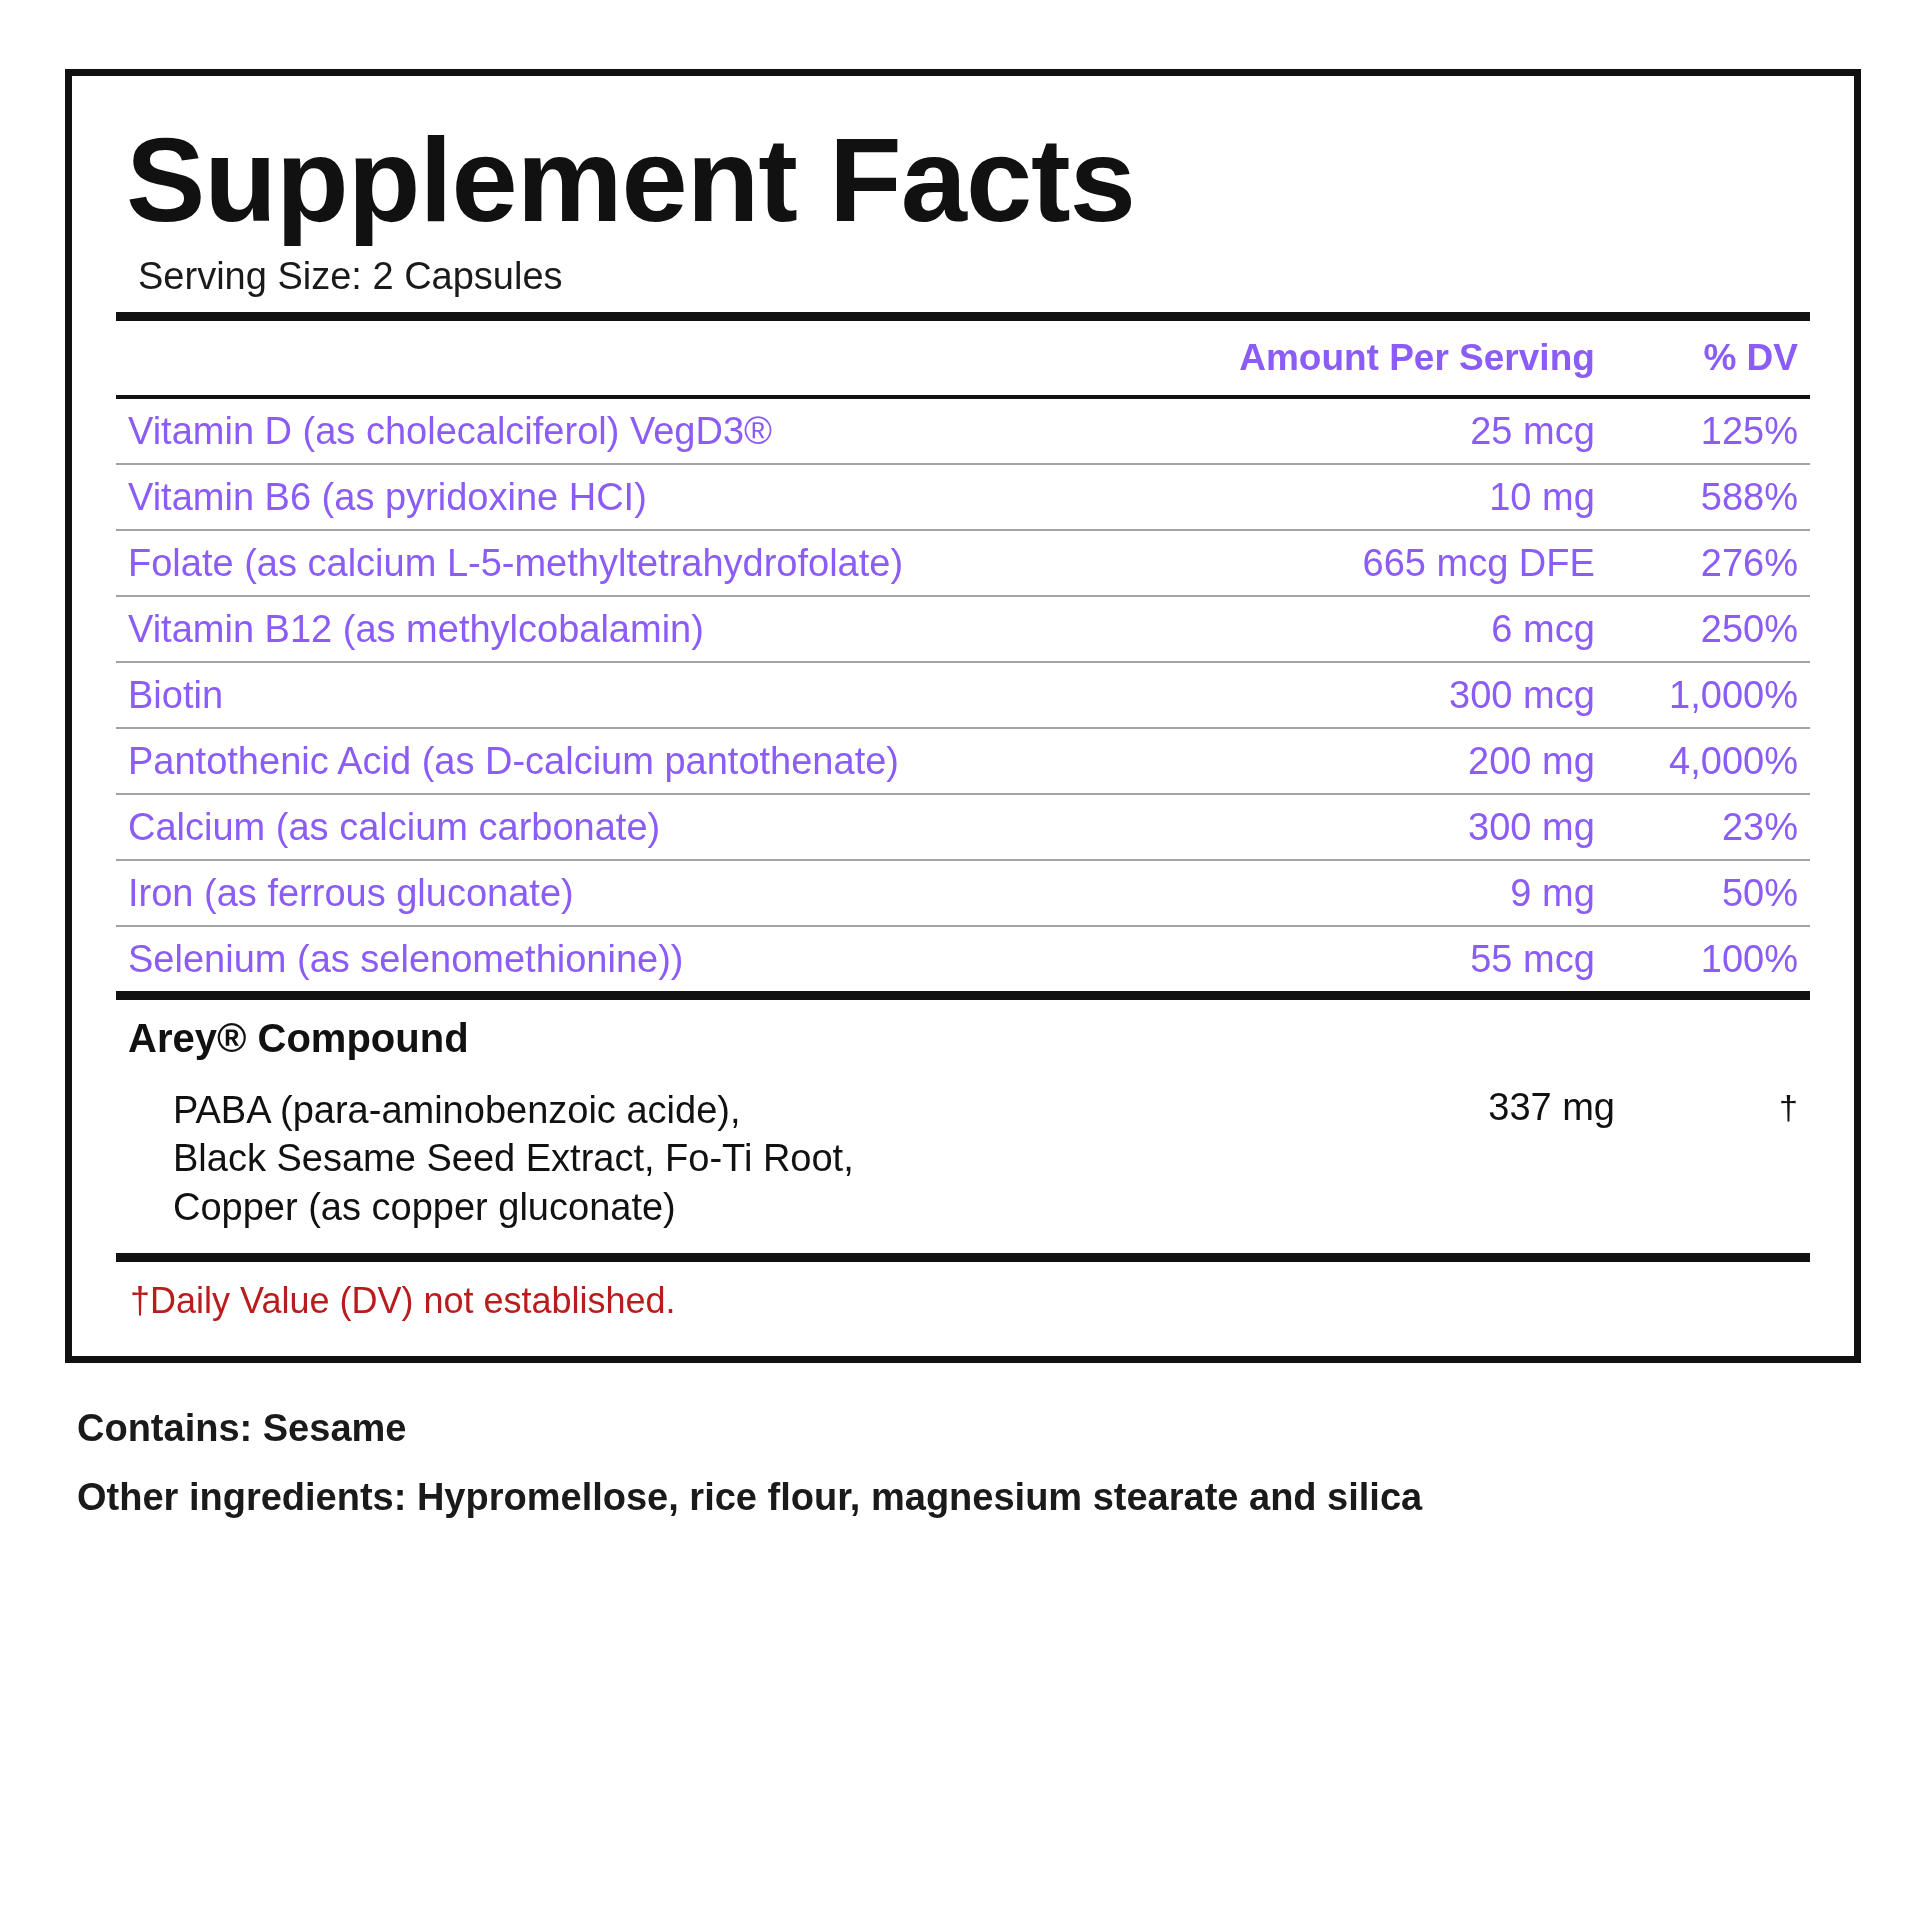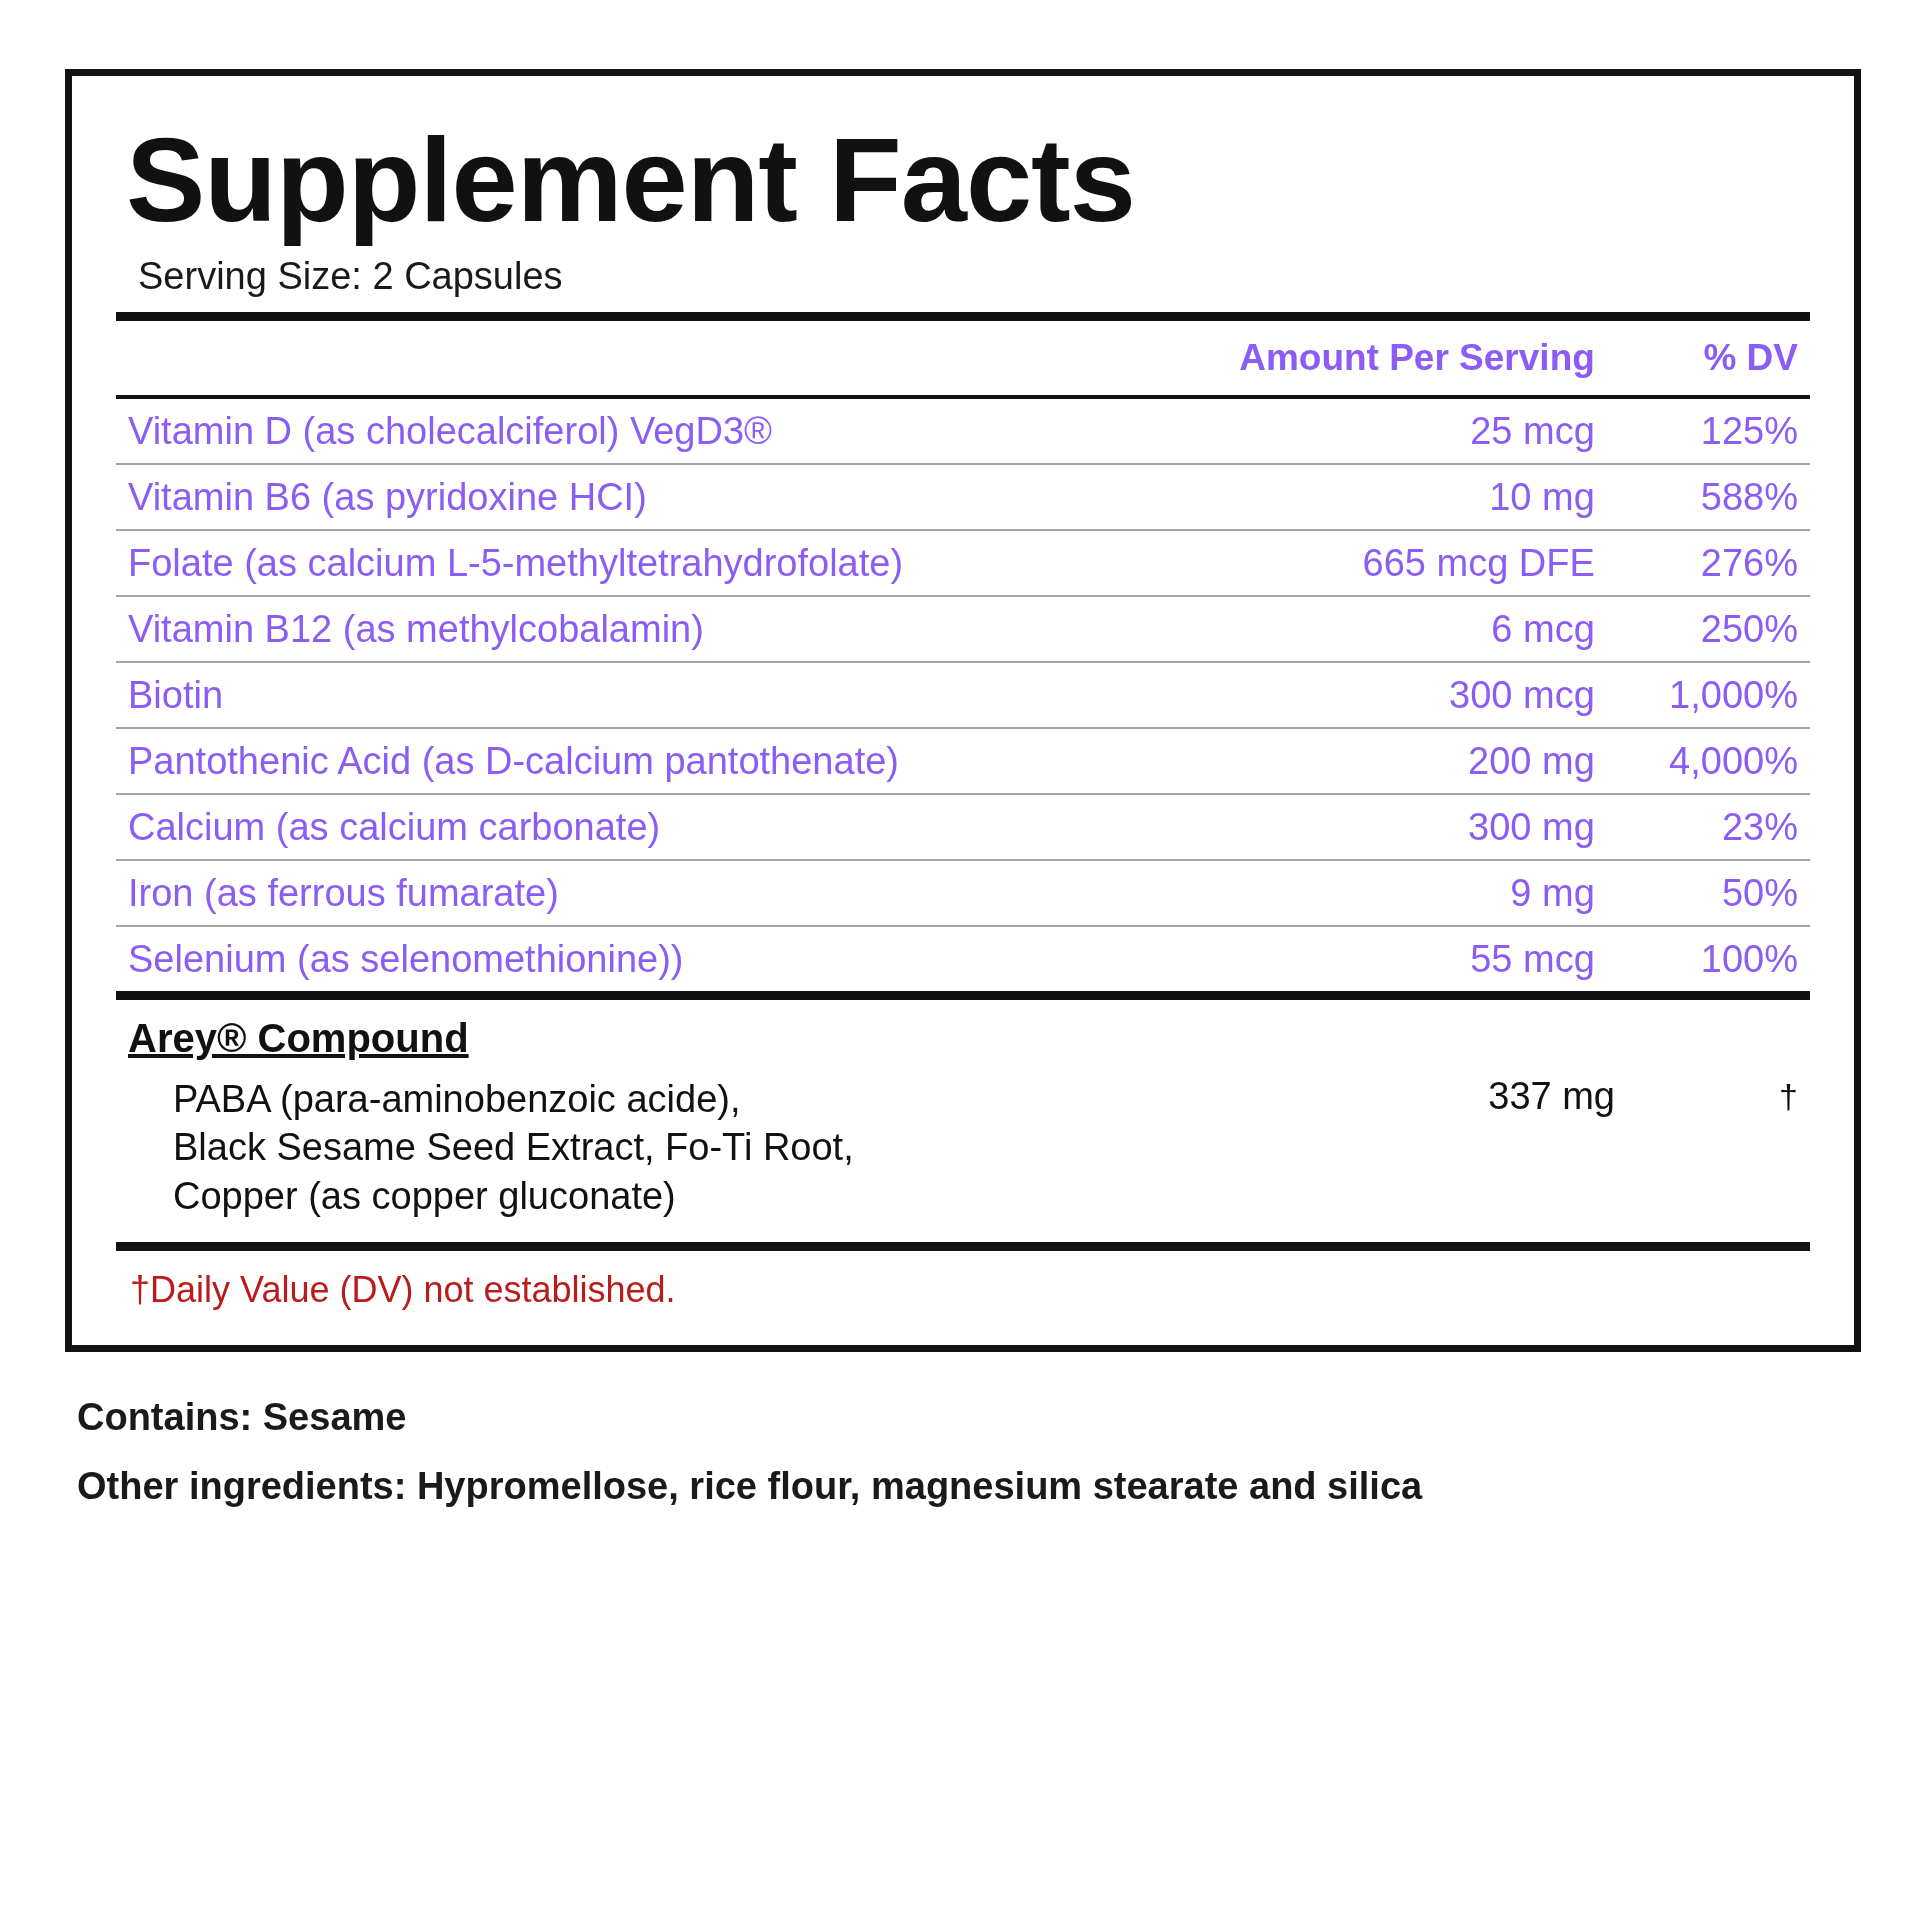--- a/index.html
+++ b/index.html
@@ -74,22 +74,21 @@
     border-top: 4px solid #111111;
   }
   .blend-block {
     border-top: 9px solid #111111;
     padding-top: 16px;
   }
   .blend-title {
     font-size: 40px;
     font-weight: 700;
     padding-left: 12px;
-    margin-bottom: 12px;
-    text-decoration: underline;
+    margin-bottom: 23px;
   }
   .blend-body {
     display: flex;
     align-items: flex-start;
   }
   .blend-ing {
     flex: 1 1 auto;
     font-size: 38px;
     line-height: 1.28;
     padding-left: 57px;
@@ -182,21 +181,21 @@
           <td class="col-name">Pantothenic Acid (as D-calcium pantothenate)</td>
           <td class="col-amt">200 mg</td>
           <td class="col-dv">4,000%</td>
         </tr>
         <tr>
           <td class="col-name">Calcium (as calcium carbonate)</td>
           <td class="col-amt">300 mg</td>
           <td class="col-dv">23%</td>
         </tr>
         <tr>
-          <td class="col-name">Iron (as ferrous fumarate)</td>
+          <td class="col-name">Iron (as ferrous gluconate)</td>
           <td class="col-amt">9 mg</td>
           <td class="col-dv">50%</td>
         </tr>
         <tr>
           <td class="col-name">Selenium (as selenomethionine))</td>
           <td class="col-amt">55 mcg</td>
           <td class="col-dv">100%</td>
         </tr>
       </tbody>
     </table>

